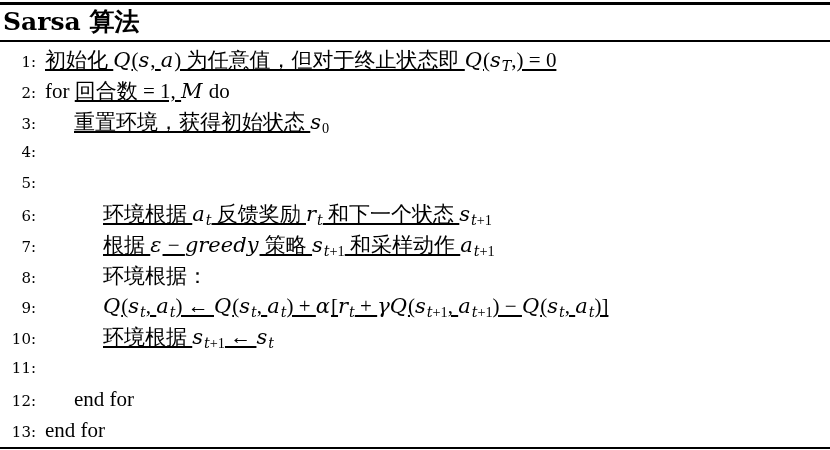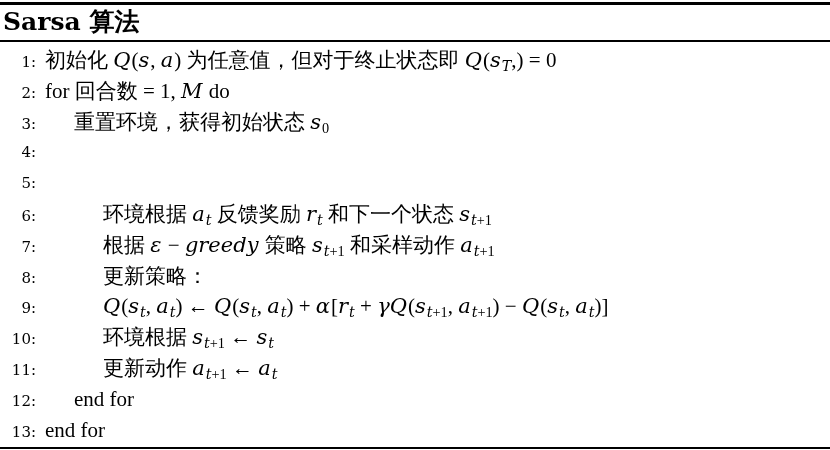--- a/index.html
+++ b/index.html
@@ -50,21 +50,21 @@
     width: 36px;
     text-align: right;
     font-size: 15px;
     font-family: "DejaVu Serif", "Liberation Serif", serif;
   }
   .line-content {
     padding-left: 9px;
   }
   .ind-1 .line-content { padding-left: 38px; text-align: center; }
   .ind-2 .line-content { padding-left: 67px; }
-  .seg-r { font-style: normal; }
+  .seg-r { font-style: normal; text-decoration: underline; }
   .seg-b { font-weight: 400; }
   .seg-i {
     font-style: italic;
     font-family: "DejaVu Serif", "Liberation Serif", serif;
     padding-right: 1px;
   }
   .seg-is, .seg-rs {
     font-size: 0.68em;
     vertical-align: -0.26em;
   }
@@ -81,21 +81,21 @@
   <div class="algo-title">Sarsa 算法</div>
   <div class="rule rule-mid"></div>
   <div class="algo-body">
       <div class="algo-line ind-0"><span class="line-num">1:</span><span class="line-content"><span class="seg-r">初始化 </span><span class="seg-i">Q</span><span class="seg-r">(</span><span class="seg-i">s</span><span class="seg-r">, </span><span class="seg-i">a</span><span class="seg-r">) 为任意值，但对于终止状态即 </span><span class="seg-i">Q</span><span class="seg-r">(</span><span class="seg-i">s</span><span class="seg-is">T</span><span class="seg-r">,) = 0</span></span></div>
       <div class="algo-line ind-0"><span class="line-num">2:</span><span class="line-content"><span class="seg-b">for </span><span class="seg-r">回合数 = 1, </span><span class="seg-i">M</span><span class="seg-b"> do</span></span></div>
       <div class="algo-line ind-1"><span class="line-num">3:</span><span class="line-content"><span class="seg-r">重置环境，获得初始状态 </span><span class="seg-i">s</span><span class="seg-rs">0</span></span></div>
       <div class="algo-line ind-1"><span class="line-num">4:</span></div>
       <div class="algo-line ind-1"><span class="line-num">5:</span></div>
       <div class="algo-line ind-2"><span class="line-num">6:</span><span class="line-content"><span class="seg-r">环境根据 </span><span class="seg-i">a</span><span class="seg-is">t</span><span class="seg-r"> 反馈奖励 </span><span class="seg-i">r</span><span class="seg-is">t</span><span class="seg-r"> 和下一个状态 </span><span class="seg-i">s</span><span class="seg-is">t</span><span class="seg-rs">+1</span></span></div>
       <div class="algo-line ind-2"><span class="line-num">7:</span><span class="line-content"><span class="seg-r">根据 </span><span class="seg-i">ε</span><span class="seg-r"> − </span><span class="seg-i">greedy</span><span class="seg-r"> 策略 </span><span class="seg-i">s</span><span class="seg-is">t</span><span class="seg-rs">+1</span><span class="seg-r"> 和采样动作 </span><span class="seg-i">a</span><span class="seg-is">t</span><span class="seg-rs">+1</span></span></div>
-      <div class="algo-line ind-2"><span class="line-num">8:</span><span class="line-content"><span class="seg-b">更新策略：</span></span></div>
+      <div class="algo-line ind-2"><span class="line-num">8:</span><span class="line-content"><span class="seg-b">环境根据：</span></span></div>
       <div class="algo-line ind-2"><span class="line-num">9:</span><span class="line-content"><span class="seg-i">Q</span><span class="seg-r">(</span><span class="seg-i">s</span><span class="seg-is">t</span><span class="seg-r">, </span><span class="seg-i">a</span><span class="seg-is">t</span><span class="seg-r">) ← </span><span class="seg-i">Q</span><span class="seg-r">(</span><span class="seg-i">s</span><span class="seg-is">t</span><span class="seg-r">, </span><span class="seg-i">a</span><span class="seg-is">t</span><span class="seg-r">) + </span><span class="seg-i">α</span><span class="seg-r">[</span><span class="seg-i">r</span><span class="seg-is">t</span><span class="seg-r"> + </span><span class="seg-i">γQ</span><span class="seg-r">(</span><span class="seg-i">s</span><span class="seg-is">t</span><span class="seg-rs">+1</span><span class="seg-r">, </span><span class="seg-i">a</span><span class="seg-is">t</span><span class="seg-rs">+1</span><span class="seg-r">) − </span><span class="seg-i">Q</span><span class="seg-r">(</span><span class="seg-i">s</span><span class="seg-is">t</span><span class="seg-r">, </span><span class="seg-i">a</span><span class="seg-is">t</span><span class="seg-r">)]</span></span></div>
       <div class="algo-line ind-2"><span class="line-num">10:</span><span class="line-content"><span class="seg-r">环境根据 </span><span class="seg-i">s</span><span class="seg-is">t</span><span class="seg-rs">+1</span><span class="seg-r"> ← </span><span class="seg-i">s</span><span class="seg-is">t</span></span></div>
-      <div class="algo-line ind-2"><span class="line-num">11:</span><span class="line-content"><span class="seg-r">更新动作 </span><span class="seg-i">a</span><span class="seg-is">t</span><span class="seg-rs">+1</span><span class="seg-r"> ← </span><span class="seg-i">a</span><span class="seg-is">t</span></span></div>
+      <div class="algo-line ind-2"><span class="line-num">11:</span></div>
       <div class="algo-line ind-1"><span class="line-num">12:</span><span class="line-content"><span class="seg-b">end for</span></span></div>
       <div class="algo-line ind-0"><span class="line-num">13:</span><span class="line-content"><span class="seg-b">end for</span></span></div>
     </div>
   <div class="rule rule-bottom"></div>
 </div>
 
 </body></html>

